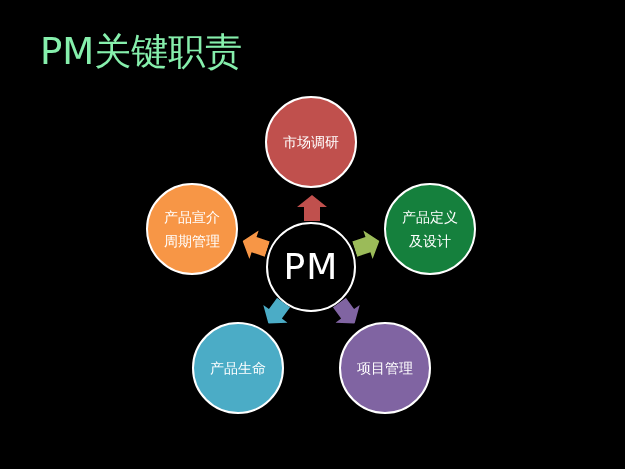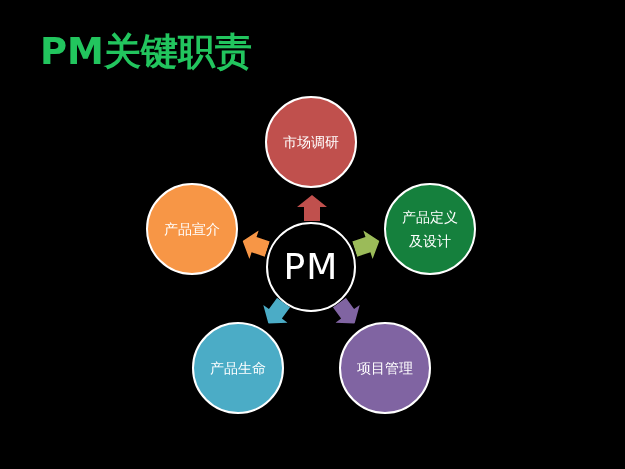--- a/index.html
+++ b/index.html
@@ -13,24 +13,24 @@
       position: relative;
       overflow: hidden;
       font-family: "DejaVu Sans", "Liberation Sans", sans-serif;
       color: #ffffff;
     }
     .slide-title {
       position: absolute;
       left: 40px;
       top: 33px;
       font-size: 37px;
-      font-weight: bold;
+      font-weight: normal;
       letter-spacing: 0px;
       line-height: 1;
-      color: #22c55e;
+      color: #86efac;
       white-space: nowrap;
     }
     .node {
       position: absolute;
       width: 88px;
       height: 88px;
       border: 2px solid #ffffff;
       border-radius: 50%;
       display: flex;
       flex-direction: column;
@@ -100,20 +100,21 @@
   <div class="node" style="left:339px; top:322px; background:#8064a2;">
     <span class="node-label">项目管理</span>
   </div>
 
   <div class="node" style="left:192px; top:322px; background:#4bacc6;">
     <span class="node-label">产品生命</span>
   </div>
 
   <div class="node" style="left:146px; top:183px; background:#f79646;">
     <span class="node-label">产品宣介</span>
+    <span class="node-label">周期管理</span>
   </div>
 
   <div class="arrow" style="left:297px; top:195px; transform: rotate(0deg);">
     <svg viewBox="0 0 30 26">
         <polygon points="15,0 30,12 23,12 23,26 7,26 7,12 0,12" fill="#c0504d"></polygon>
       </svg>
   </div>
 
   <div class="arrow" style="left:352px; top:232px; transform: rotate(72deg);">
     <svg viewBox="0 0 30 26">

